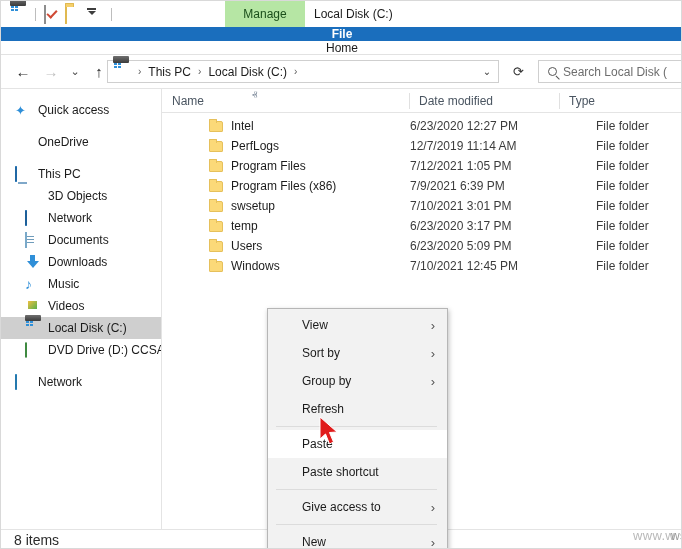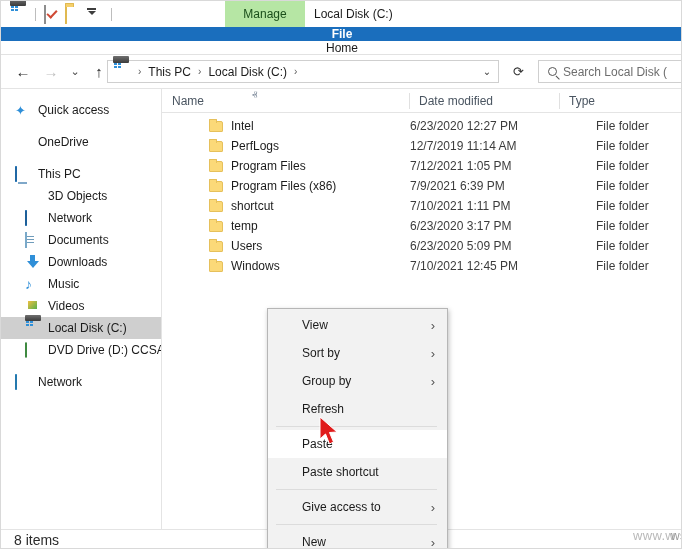--- a/index.html
+++ b/index.html
@@ -439,23 +439,23 @@
         <span class="cell-name">
           <span class="folder-ico"></span>
           <span>Program Files (x86)</span>
         </span>
         <span class="cell-date">7/9/2021 6:39 PM</span>
         <span class="cell-type">File folder</span>
       </div>
       <div class="row">
         <span class="cell-name">
           <span class="folder-ico"></span>
-          <span>shortcut</span>
-        </span>
-        <span class="cell-date">7/10/2021 1:11 PM</span>
+          <span>swsetup</span>
+        </span>
+        <span class="cell-date">7/10/2021 3:01 PM</span>
         <span class="cell-type">File folder</span>
       </div>
       <div class="row">
         <span class="cell-name">
           <span class="folder-ico"></span>
           <span>temp</span>
         </span>
         <span class="cell-date">6/23/2020 3:17 PM</span>
         <span class="cell-type">File folder</span>
       </div>

